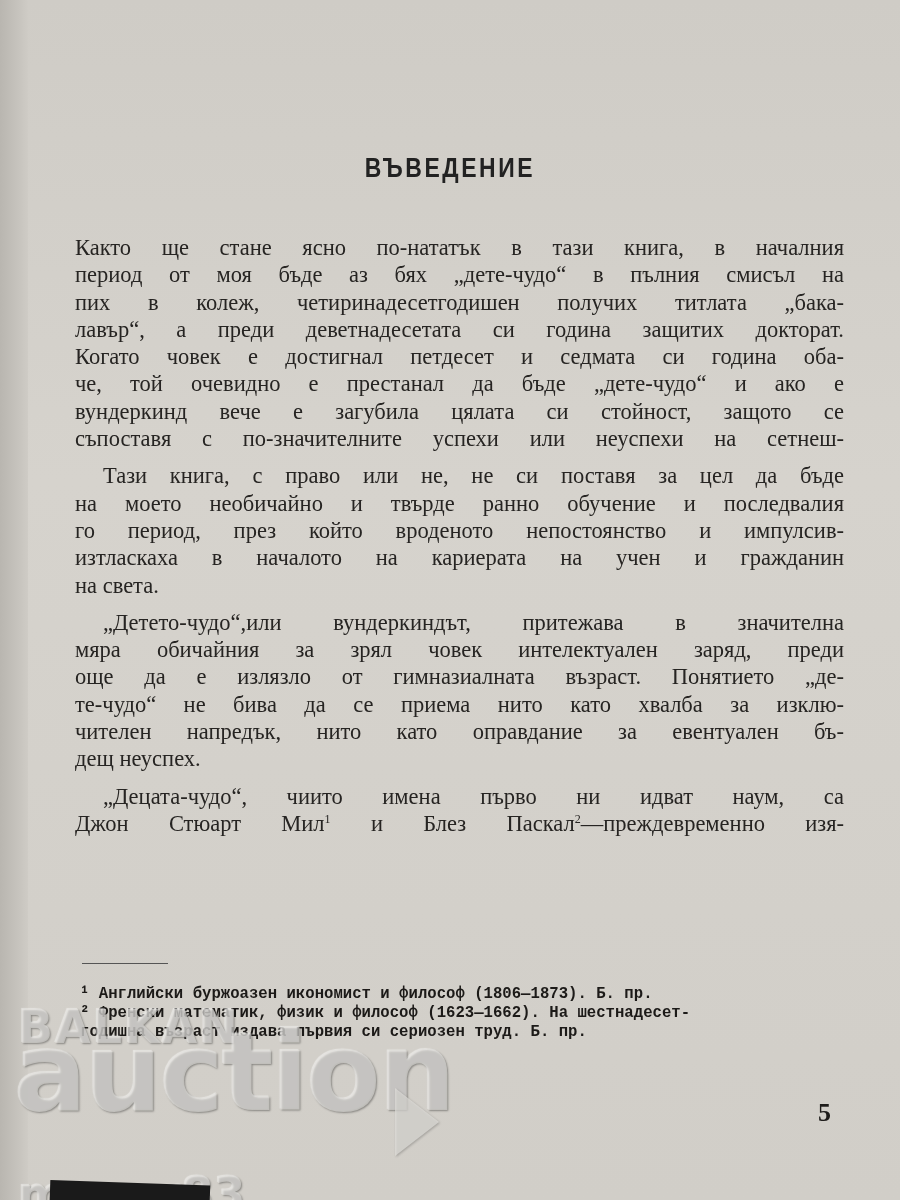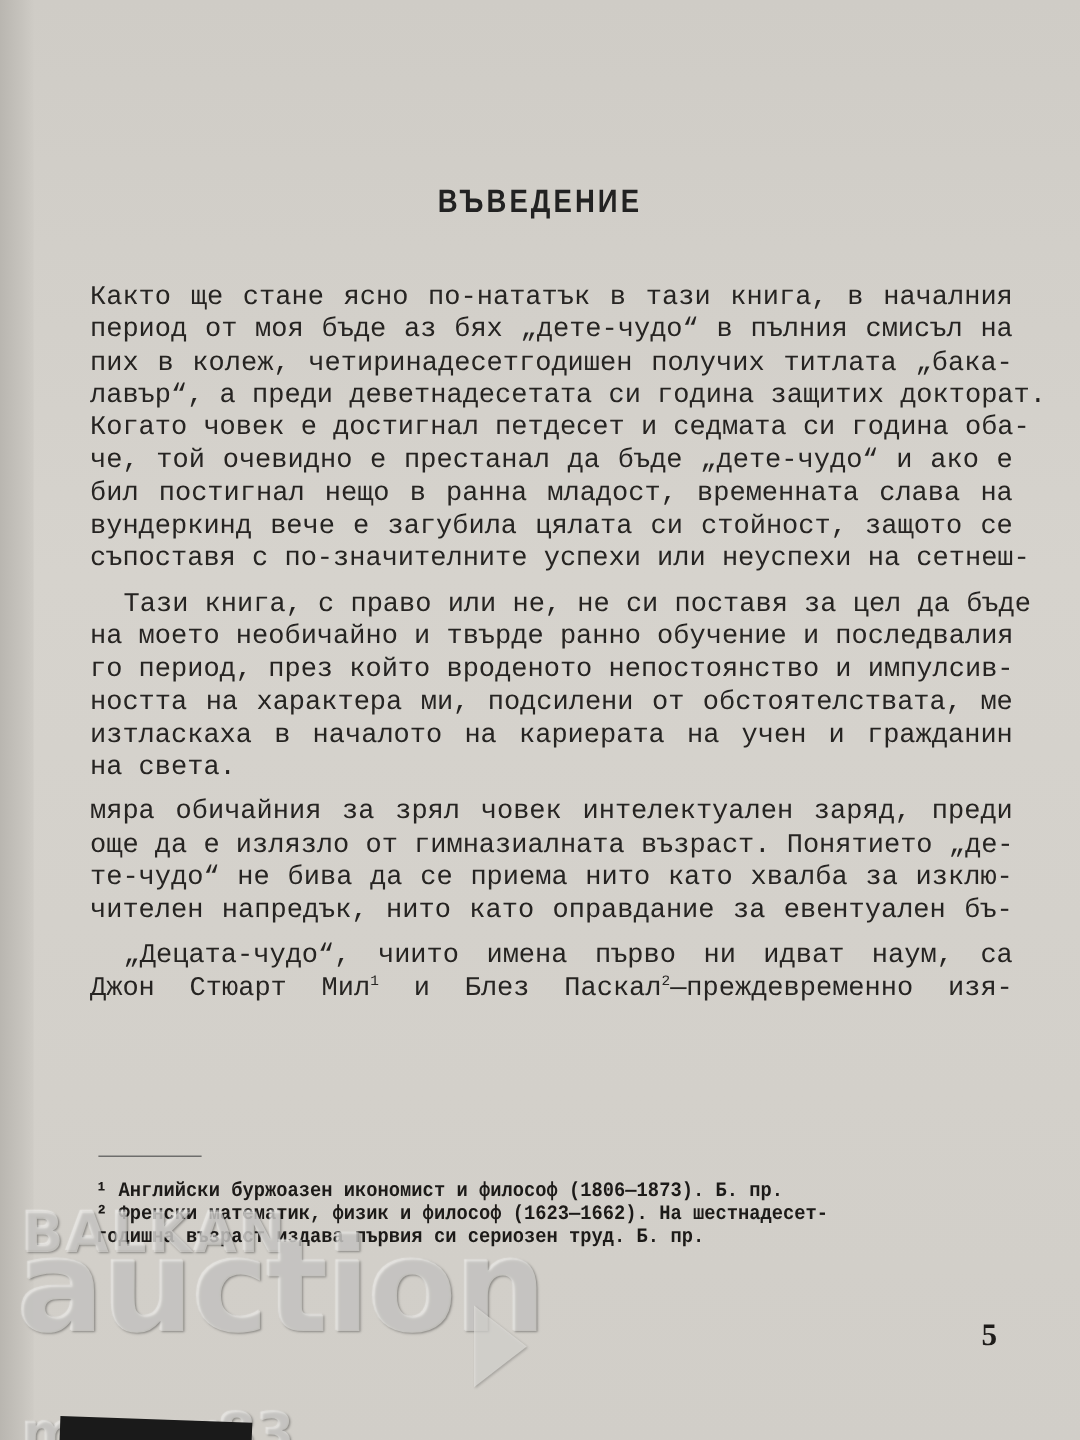--- a/index.html
+++ b/index.html
@@ -25,21 +25,21 @@
     position: absolute; left: 0; width: 900px; top: 135px; text-align: center;
     font-family: "Liberation Sans", "DejaVu Sans", sans-serif;
     font-weight: bold; font-size: 27px; letter-spacing: 3px; color: #222;
     transform: scaleX(0.85);
   }
   .body-text {
     position: absolute; left: 75px; top: 234px; width: 773px;
     font-size: 22.5px; line-height: 27.3px; color: #262422;
     text-align: justify;
   }
-  .body-text p { margin: 0 4px 10px 0; transform-origin: left; font-family: Liberation Mono, monospace; }
+  .body-text p { margin: 0 4px 10px 0; transform-origin: left; }
   .body-text p .ln { display: block; text-align-last: justify; white-space: nowrap; }
   .body-text p .ln.last { text-align-last: left; }
   .indent { padding-left: 28px; }
   sup { font-size: 12px; vertical-align: super; line-height: 0; }
   .rule {
     position: absolute; left: 82px; top: 963px; width: 86px; height: 1px; background: #555;
   }
   .footnotes {
     position: absolute; left: 80px; top: 984px; width: 760px;
     font-family: "Liberation Mono", "DejaVu Sans Mono", monospace;
@@ -79,37 +79,37 @@
 <h1 class="title">ВЪВЕДЕНИЕ</h1>
 
 <div class="body-text">
   <p>
     <span class="ln">Както ще стане ясно по-нататък в тази  книга, в началния</span>
     <span class="ln">период от моя бъде  аз бях „дете-чудо“ в пълния смисъл на</span>
     <span class="ln">пих в колеж, четиринадесетгодишен получих титлата „бака-</span>
     <span class="ln">лавър“, а преди деветнадесетата си година защитих докторат.</span>
     <span class="ln">Когато човек е достигнал петдесет и седмата си година оба-</span>
     <span class="ln">че, той очевидно е престанал да бъде  „дете-чудо“  и ако е</span>
-    <span class="ln">бил постигнал нещо в ранна  младост, временната слава на</span>
     <span class="ln">вундеркинд вече е загубила цялата си стойност, защото се</span>
     <span class="ln">съпоставя с по-значителните успехи или неуспехи на сетнеш-</span>
   </p>
   <p>
     <span class="ln indent">Тази книга, с право или не, не си поставя за цел да бъде</span>
     <span class="ln">на моето необичайно и твърде ранно обучение и последвалия</span>
     <span class="ln">го период, през който вроденото непостоянство и импулсив-</span>
-    <span class="ln">ността на характера ми, подсилени от обстоятелствата, ме</span>
     <span class="ln">изтласкаха в началото на кариерата на учен и гражданин</span>
     <span class="ln last">на света.</span>
   </p>
   <p>
+    <span class="ln indent">„Детето-чудо“,или вундеркиндът,  притежава  в значителна</span>
     <span class="ln">мяра обичайния за зрял човек интелектуален заряд, преди</span>
     <span class="ln">още да е излязло от гимназиалната възраст. Понятието „де-</span>
     <span class="ln">те-чудо“ не бива да се приема нито като хвалба за изклю-</span>
     <span class="ln">чителен напредък, нито като оправдание за евентуален бъ-</span>
+    <span class="ln last">дещ неуспех.</span>
   </p>
   <p>
     <span class="ln indent">„Децата-чудо“, чиито имена първо ни  идват наум, са</span>
     <span class="ln"><span>Джон Стюарт Мил</span><sup>1</sup><span> и Блез Паскал</span><sup>2</sup><span>—преждевременно изя-</span></span>
   </p>
 </div>
 
 <div class="rule"></div>
 
 <div class="footnotes">

